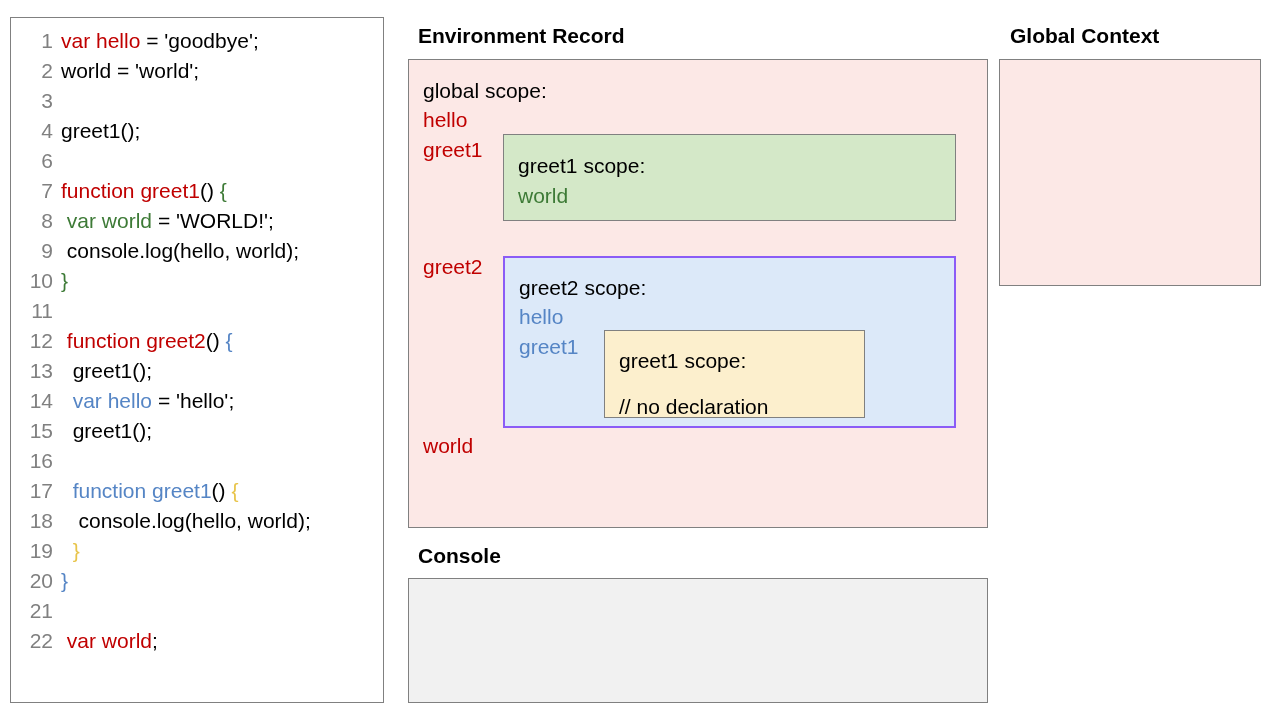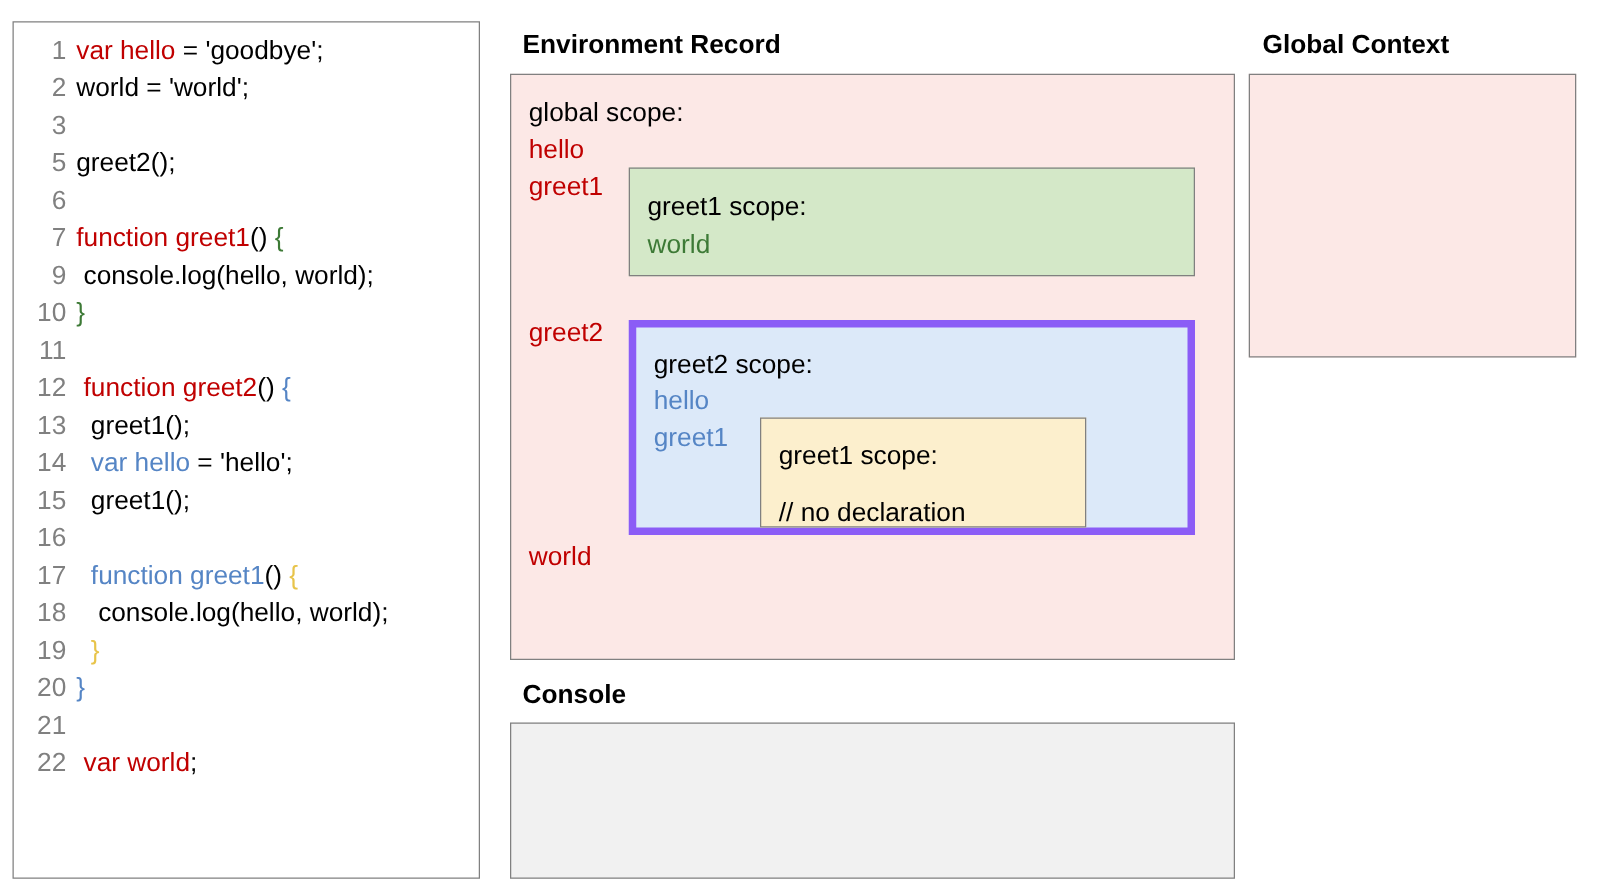--- a/index.html
+++ b/index.html
@@ -113,21 +113,21 @@
   #greet1-var-world   { position: absolute; left: 14px; top: 49px; }
 
   
   #greet2-scope-box {
     position: absolute;
     left: 94px;
     top: 196px;
     width: 453px;
     height: 172px;
     background: #dce9f9;
-    border: 6px solid #8b5cf6;
+    border: 2px solid #8b5cf6;
     box-sizing: border-box;
   }
   #greet2-scope-label { position: absolute; left: 14px; top: 18px; }
   #greet2-var-hello   { position: absolute; left: 14px; top: 47px; }
   #greet2-var-greet1  { position: absolute; left: 14px; top: 77px; }
 
   
   #greet1-nested-box {
     position: absolute;
     left: 99px;
@@ -166,23 +166,24 @@
   }
 </style>
 </head>
 <body>
 
 <div id="code-panel">
   <div id="code-lines">
       <div class="code-line"><span class="ln">1</span><span class="code-text"><span class="tok-red">var hello</span><span class="tok-black"> = 'goodbye';</span></span></div>
       <div class="code-line"><span class="ln">2</span><span class="code-text"><span class="tok-black">world = 'world';</span></span></div>
       <div class="code-line"><span class="ln">3</span><span class="code-text"></span></div>
-      <div class="code-line"><span class="ln">5</span><span class="code-text"><span class="tok-black">greet2();</span></span></div>
+      <div class="code-line"><span class="ln">4</span><span class="code-text"><span class="tok-black">greet1();</span></span></div>
       <div class="code-line"><span class="ln">6</span><span class="code-text"></span></div>
       <div class="code-line"><span class="ln">7</span><span class="code-text"><span class="tok-red">function greet1</span><span class="tok-black">() </span><span class="tok-green">{</span></span></div>
+      <div class="code-line"><span class="ln">8</span><span class="code-text"><span class="tok-black"> </span><span class="tok-green">var world</span><span class="tok-black"> = 'WORLD!';</span></span></div>
       <div class="code-line"><span class="ln">9</span><span class="code-text"><span class="tok-black"> console.log(hello, world);</span></span></div>
       <div class="code-line"><span class="ln">10</span><span class="code-text"><span class="tok-green">}</span></span></div>
       <div class="code-line"><span class="ln">11</span><span class="code-text"></span></div>
       <div class="code-line"><span class="ln">12</span><span class="code-text"><span class="tok-black"> </span><span class="tok-red">function greet2</span><span class="tok-black">() </span><span class="tok-blue">{</span></span></div>
       <div class="code-line"><span class="ln">13</span><span class="code-text"><span class="tok-black">  greet1();</span></span></div>
       <div class="code-line"><span class="ln">14</span><span class="code-text"><span class="tok-black">  </span><span class="tok-blue">var hello</span><span class="tok-black"> = 'hello';</span></span></div>
       <div class="code-line"><span class="ln">15</span><span class="code-text"><span class="tok-black">  greet1();</span></span></div>
       <div class="code-line"><span class="ln">16</span><span class="code-text"></span></div>
       <div class="code-line"><span class="ln">17</span><span class="code-text"><span class="tok-black">  </span><span class="tok-blue">function greet1</span><span class="tok-black">() </span><span class="tok-orange">{</span></span></div>
       <div class="code-line"><span class="ln">18</span><span class="code-text"><span class="tok-black">   console.log(hello, world);</span></span></div>

